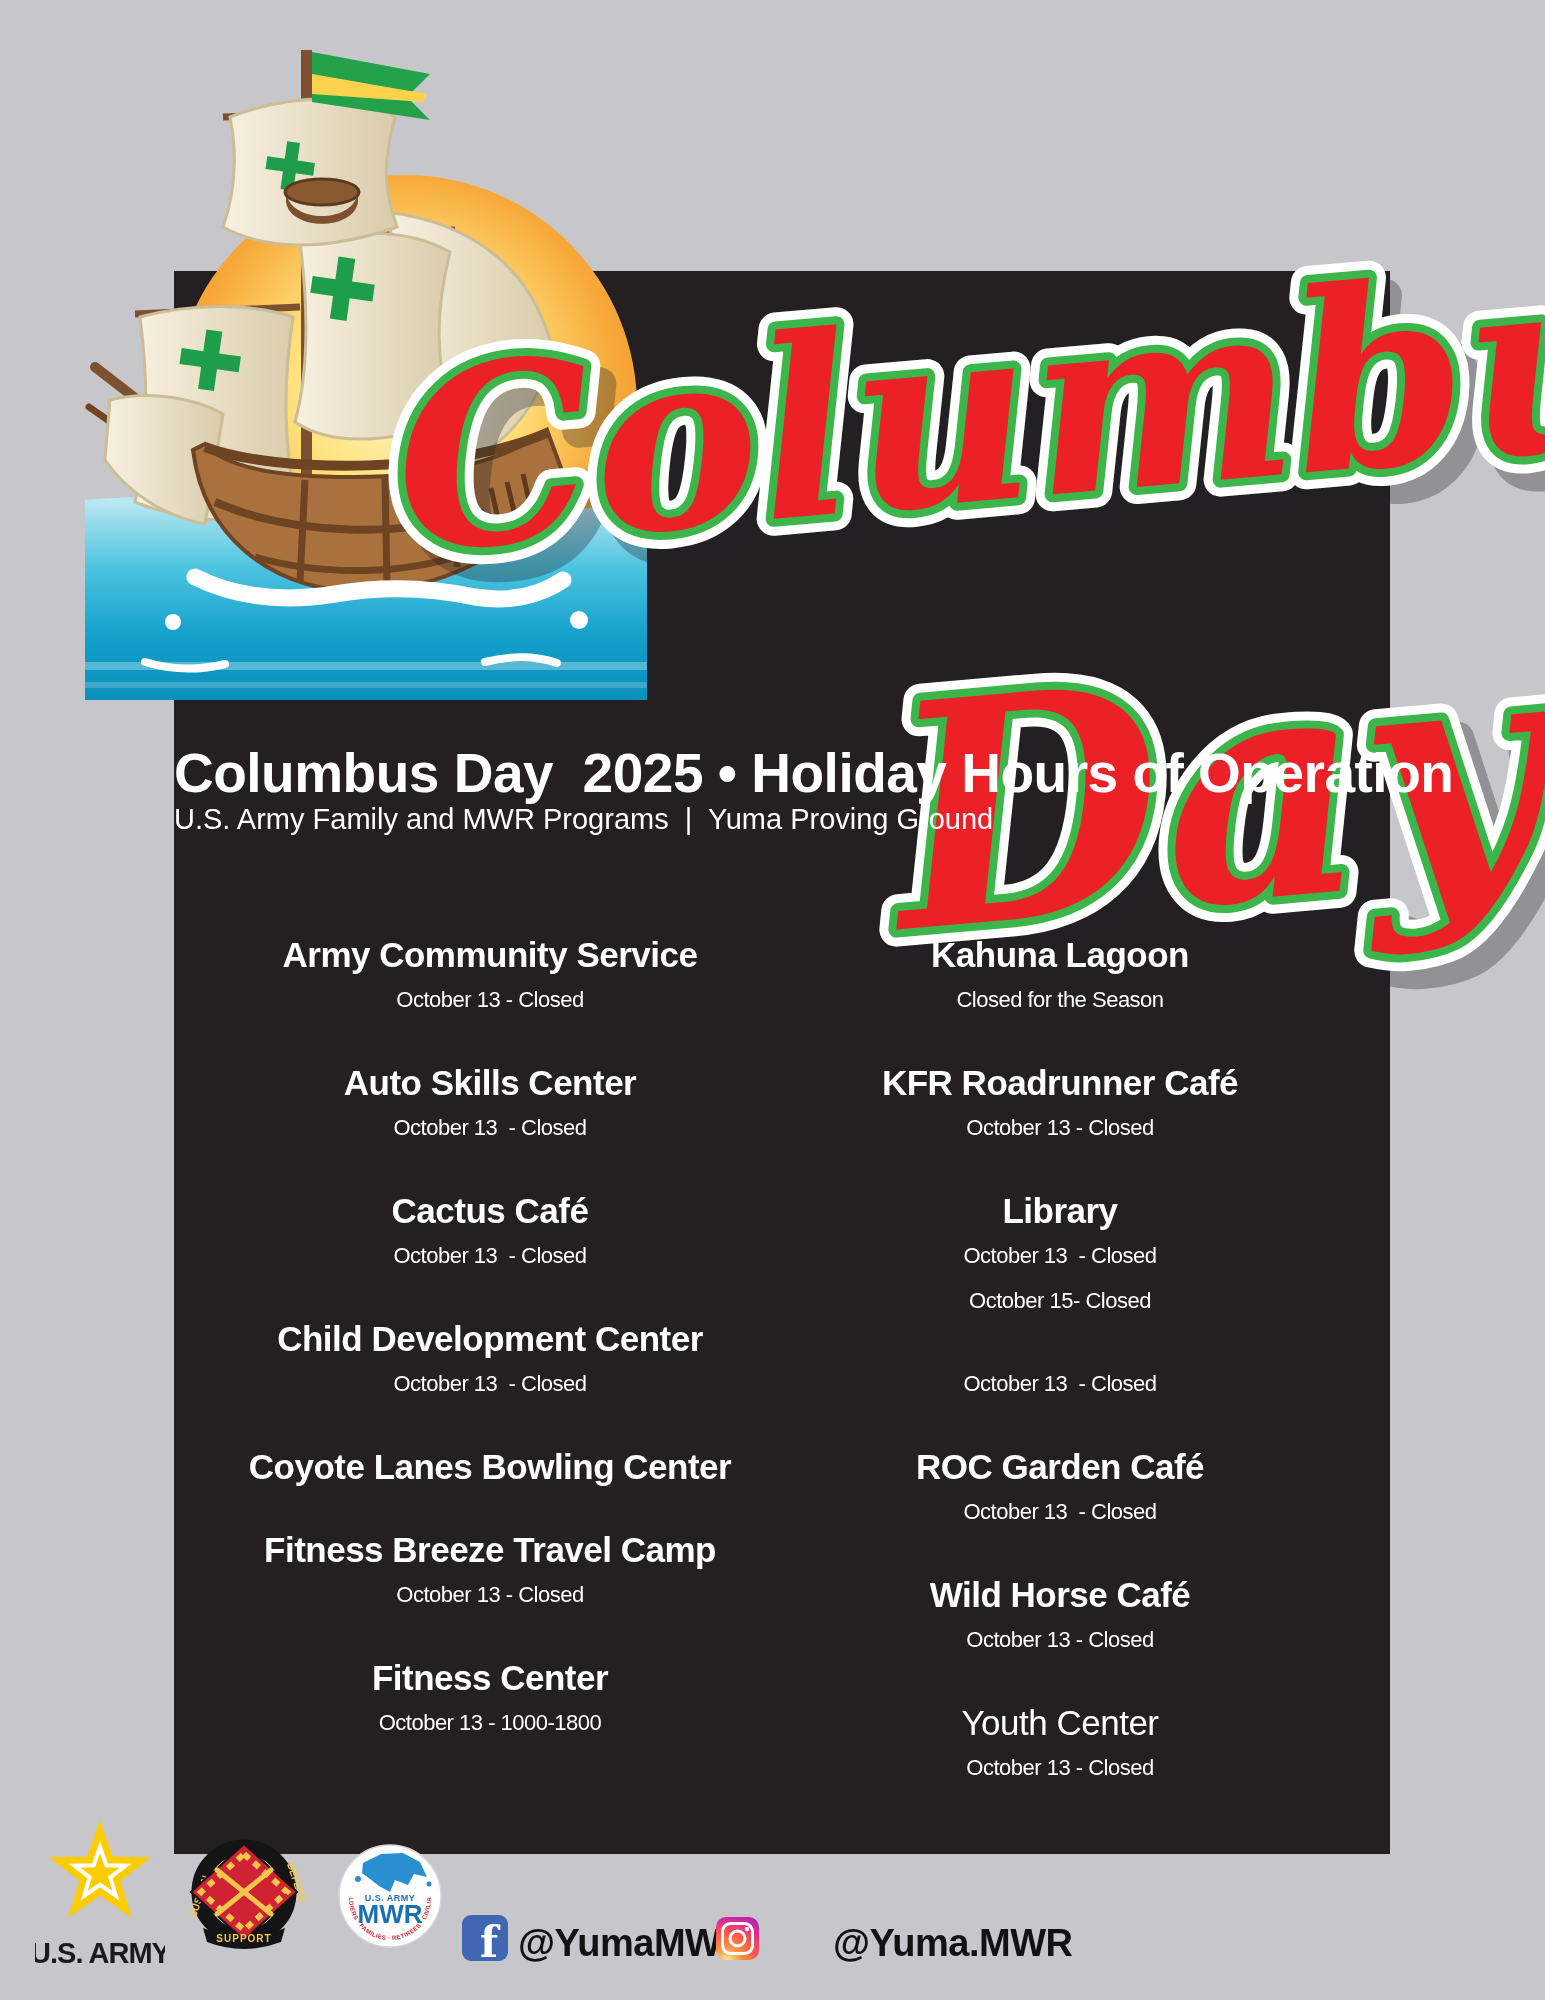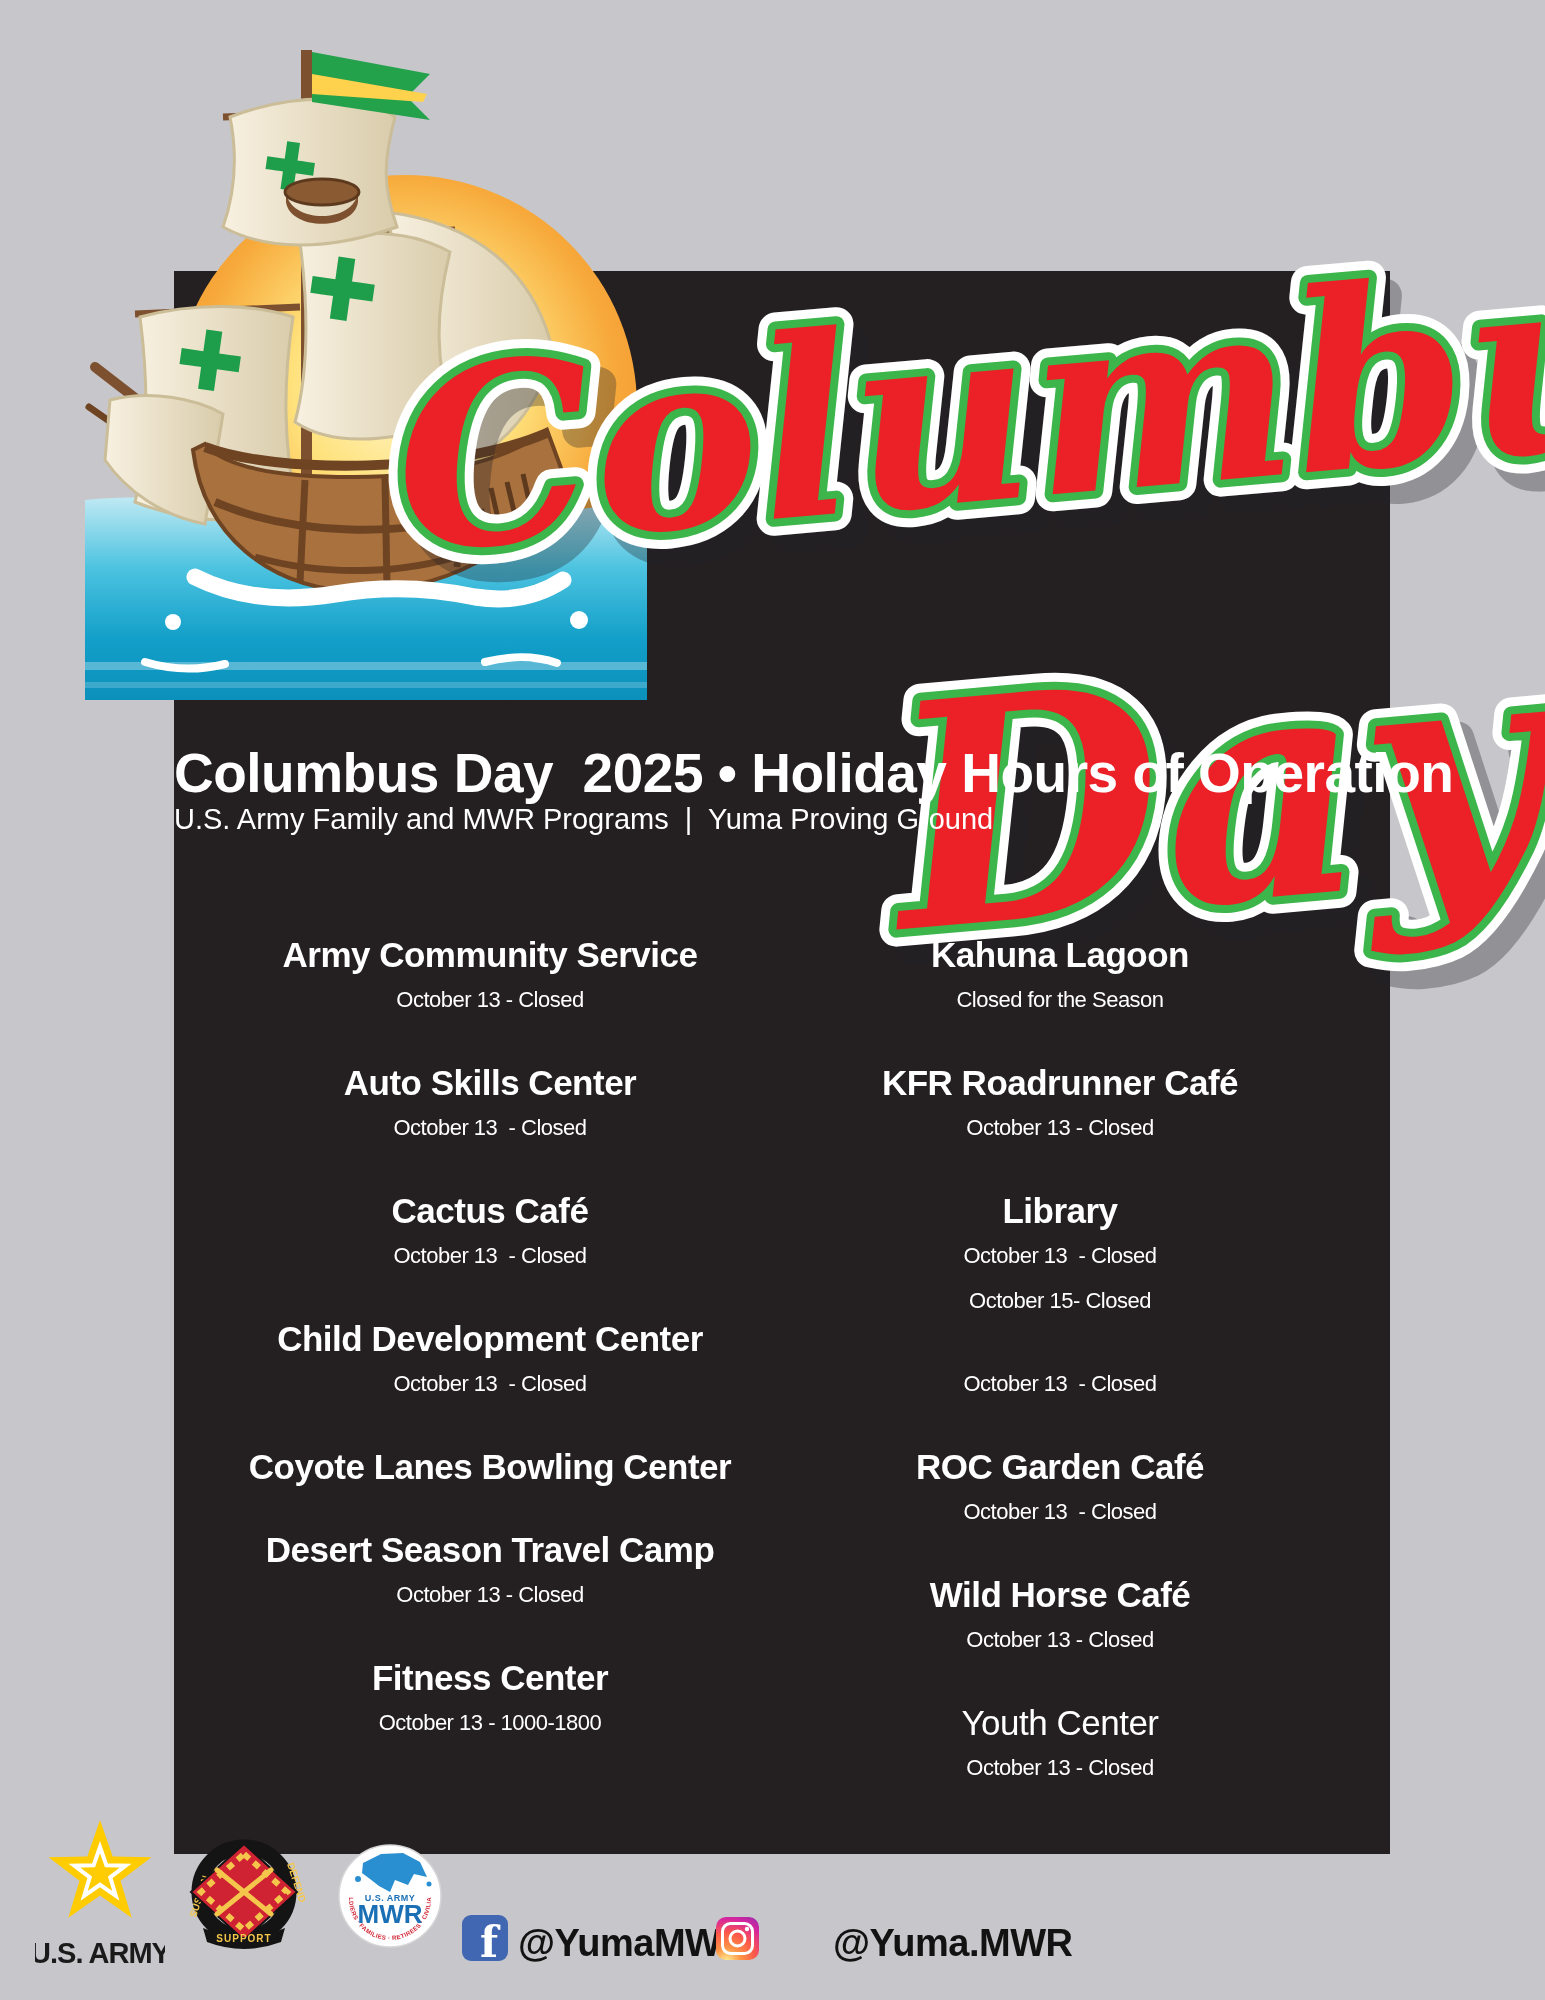--- a/index.html
+++ b/index.html
@@ -151,21 +151,21 @@
       <div class="fhours">October 13  - Closed</div>
     </div>
     <div class="fgroup">
       <div class="fname">Child Development Center</div>
       <div class="fhours">October 13  - Closed</div>
     </div>
     <div class="fgroup">
       <div class="fname">Coyote Lanes Bowling Center</div>
     </div>
     <div class="fgroup">
-      <div class="fname">Desert Season Travel Camp</div>
+      <div class="fname">Fitness Breeze Travel Camp</div>
       <div class="fhours">October 13 - Closed</div>
     </div>
     <div class="fgroup">
       <div class="fname">Fitness Center</div>
       <div class="fhours">October 13 - 1000-1800</div>
     </div>
   </div>
 <div class="col col-right">
     <div class="fgroup">
       <div class="fname">Kahuna Lagoon</div>

